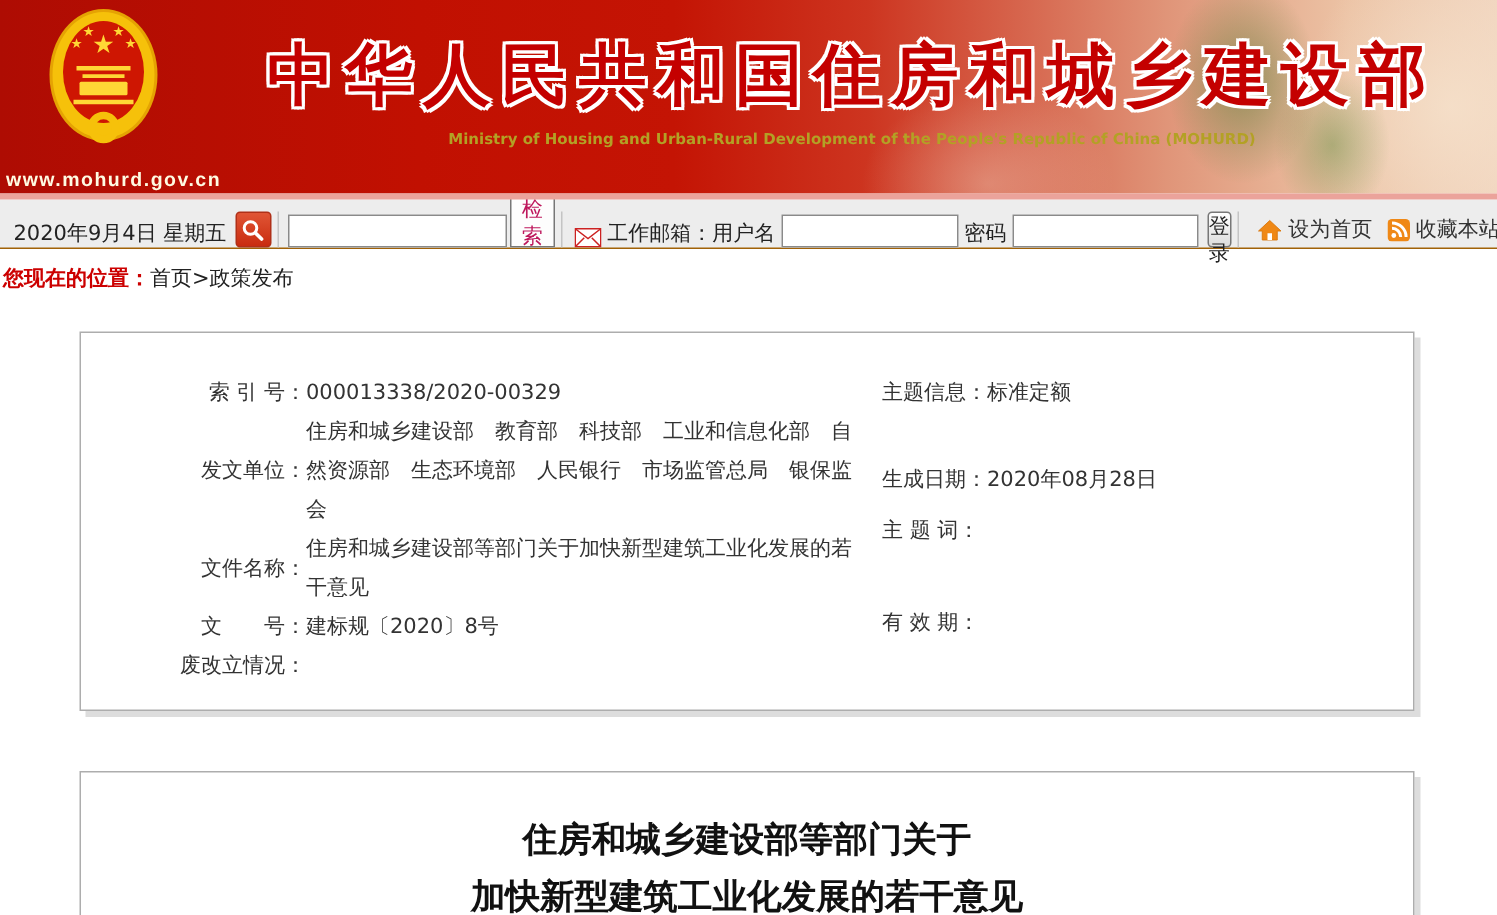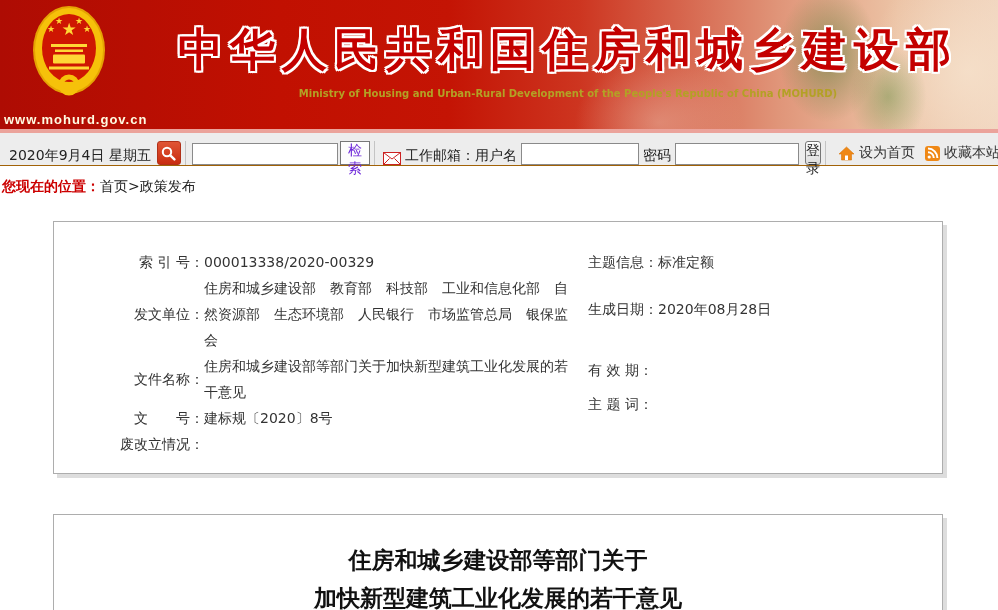--- a/index.html
+++ b/index.html
@@ -32,22 +32,22 @@
   .toolbar { display:flex; align-items:flex-end; height:33px; background:#ededed;
     border-bottom:1px solid #a16207; font-size:14px; color:#222; padding:0 5px; }
   .tb-date { margin:0 6px 0 4px; white-space:nowrap; }
   .tb-sep { width:1px; height:24px; background:#c4c4c4; margin:0 4px; flex:none; }
   .search-icon-btn { width:24px; height:24px; flex:none; border:1px solid #b03018;
     background:linear-gradient(#e05535,#c92c10); border-radius:3px;
     display:flex; align-items:center; justify-content:center; padding:0; cursor:pointer; }
   .tb-input { height:22px; border:1px solid #8a8a8a; background:#fff; padding:0 4px;
     font-size:13px; font-family:inherit; }
   .search-input { width:146px; margin-left:2px; }
-  .search-btn { height:24px; width:72px; margin-left:2px; background:#fdfdfd;
-    border:1px solid #777; font-size:14px; font-family:inherit; color:#6d28d9; cursor:pointer; }
+  .search-btn { height:35px; width:72px; margin-left:2px; background:#fdfdfd;
+    border:1px solid #777; font-size:14px; font-family:inherit; color:#be185d; cursor:pointer; }
   .mail-icon-wrap { margin-left:4px; flex:none; display:flex; align-items:center; }
   .tb-label { margin:0 4px; white-space:nowrap; }
   .user-input { width:118px; }
   .pass-input { width:124px; }
   .login-btn { height:24px; width:46px; margin-left:6px; border:1px solid #777;
     border-radius:3px; background:linear-gradient(#fefefe,#dcdcdc); font-size:14px;
     font-family:inherit; color:#222; cursor:pointer; }
   .tb-right { margin-left:auto; display:flex; align-items:center; padding-right:2px; }
   .tb-link { color:#333; text-decoration:none; margin:0 2px; white-space:nowrap; cursor:pointer; }
   .tb-right svg { margin-left:8px; margin-right:2px; flex:none; }
@@ -62,21 +62,21 @@
     box-shadow:4px 4px 0 #ddd; }
   .info-panel { margin-top:25px; height:253px; display:flex; font-size:14px; color:#333;padding-left:10px; }
   .info-left { border-collapse:collapse; margin-top:27px; align-self:flex-start;
     table-layout:fixed; width:516px; flex:none; }
   .info-left th { width:140px; font-weight:normal; text-align:right; vertical-align:middle;
     line-height:26px; padding:0; white-space:nowrap; }
   .info-left td { width:376px; padding:0 10px 0 0; line-height:26px; vertical-align:middle;
     word-break:break-all; }
   .info-right { padding:27px 0 0 8px; }
   .ir-row { line-height:26px; white-space:nowrap; }
-  .ir-row.r2 { margin-top:21px; }
+  .ir-row.r2 { margin-top:32px; }
   .ir-row.r3 { margin-top:35px; }
   .ir-row.r4 { margin-top:8px; }
 
   .article-panel { margin-top:40px; height:240px; padding-top:26px; }
   .article-title { text-align:center; font-size:23px; font-weight:bold; color:#111;
     line-height:38px; }
 </style>
 </head>
 <body>
 
@@ -175,25 +175,25 @@
       </tr>
     </tbody>
   </table>
   <div class="info-right">
     <div class="ir-row r1">
       <span>主题信息：</span><span>标准定额</span>
     </div>
     <div class="ir-row r2">
       <span>生成日期：</span><span>2020年08月28日</span>
     </div>
+    <div class="ir-row r4">
+      <span>主 题 词：</span><span></span>
+    </div>
     <div class="ir-row r3">
       <span>有 效 期：</span><span></span>
-    </div>
-    <div class="ir-row r4">
-      <span>主 题 词：</span><span></span>
     </div>
   </div>
 </div>
 
 <div class="panel article-panel">
   <div class="article-title">住房和城乡建设部等部门关于</div>
   <div class="article-title">加快新型建筑工业化发展的若干意见</div>
 </div>
 
 </body></html>

